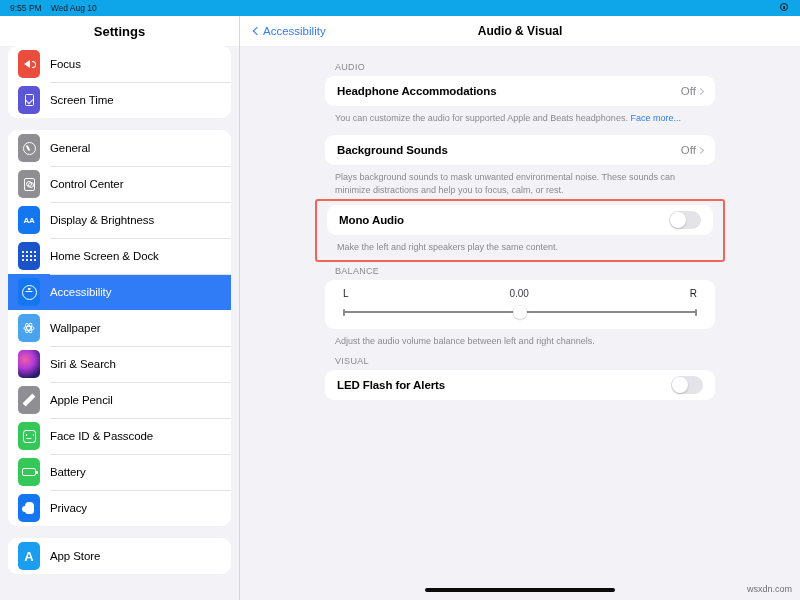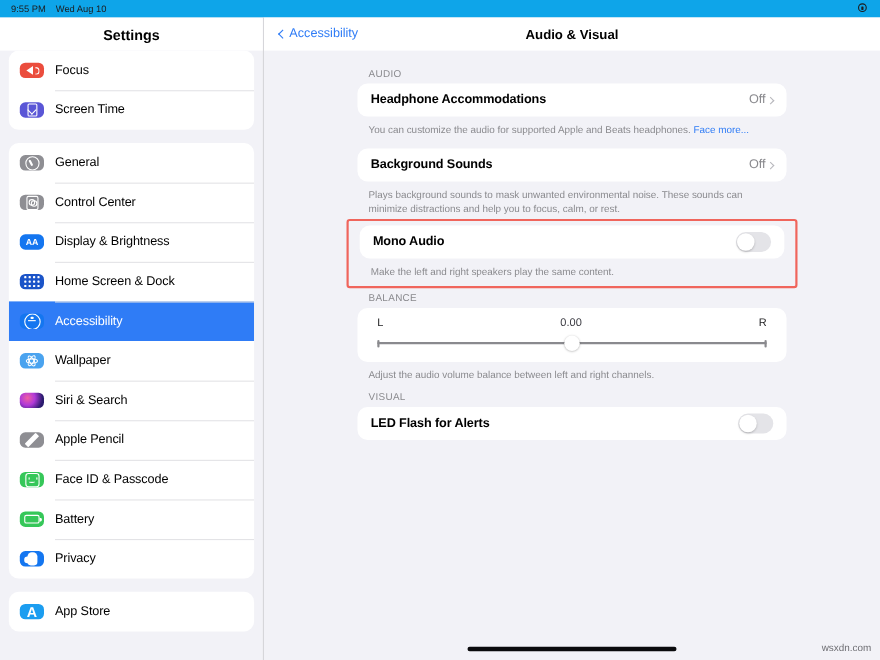--- a/index.html
+++ b/index.html
@@ -107,21 +107,21 @@
   .s-row + .s-row::before {
     content: ""; position: absolute; left: 42px; right: 0; top: 0;
     height: 1px; background: #e3e3e6;
   }
   .s-row.selected { background: #2f7cf6; }
   .s-row.selected .s-label { color: #ffffff; }
   .s-row.selected + .s-row::before { background: transparent; }
   .s-label { font-size: 11.5px; color: #000; letter-spacing: -0.1px; }
 
   .app-icon {
-    width: 22px; height: 14px; flex: 0 0 22px;
+    width: 22px; height: 28px; flex: 0 0 22px;
     border-radius: 5px;
     display: flex; align-items: center; justify-content: center;
     position: relative; overflow: hidden;
     color: #fff; font-size: 9px; font-weight: bold;
   }
   .ic-sounds { background: #eb4d3d; }
   .ic-focus { background: #5a56d6; }
   .ic-screentime { background: #5a56d6; }
   .ic-general { background: #8e8e93; }
   .ic-control { background: #8e8e93; }

